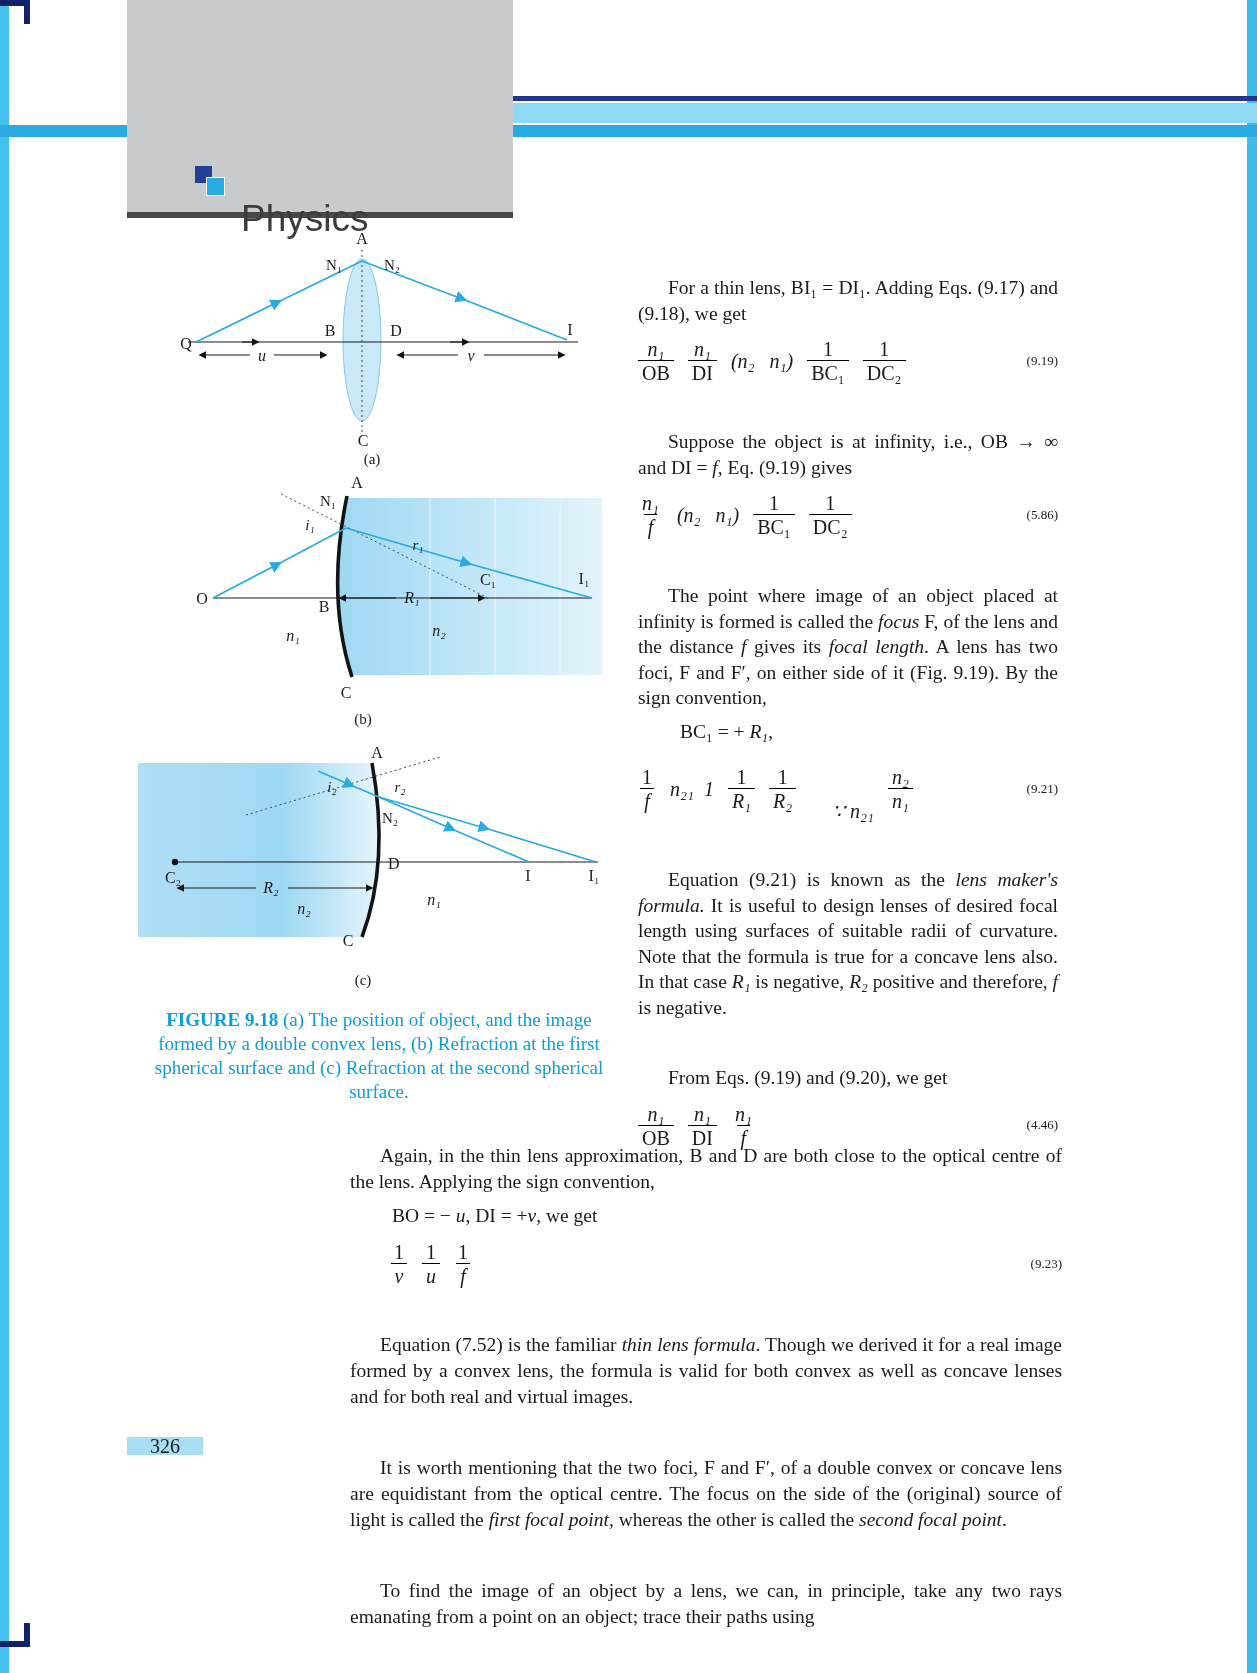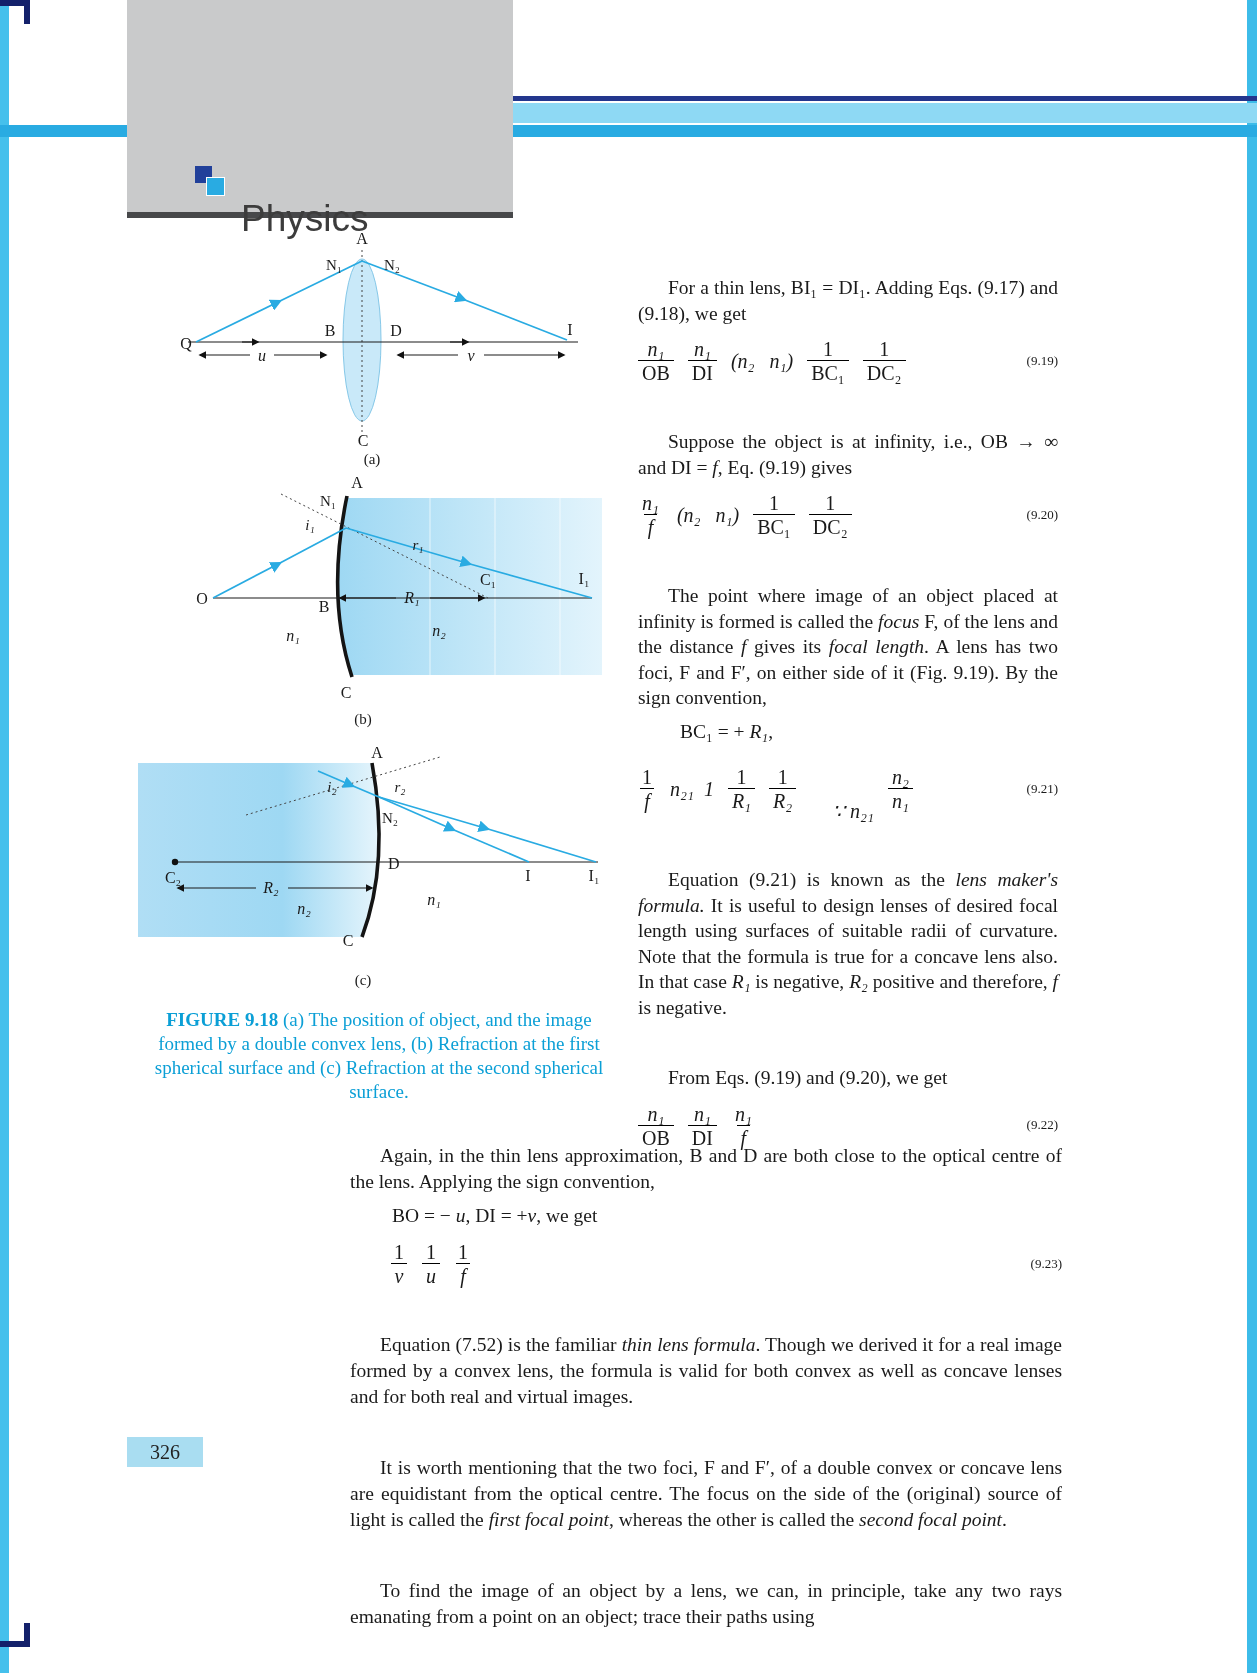--- a/index.html
+++ b/index.html
@@ -47,21 +47,21 @@
   
   .eq{display:flex;align-items:center;gap:14px;margin:12px 0;font-size:20px;line-height:1.1;}
   .eq.ind{margin-left:40px;}
   .frac{display:inline-flex;flex-direction:column;align-items:center;}
   .frac .num{padding:0 4px;}
   .frac .den{border-top:1.4px solid #000;padding:1px 4px 0;}
   .eq .mid{white-space:pre;}
   .eq .sp{margin-left:22px;white-space:pre;margin-top:44px;}
   .eq .tag{margin-left:auto;font-size:13px;}
   
-  .page-badge{position:absolute;left:127px;top:1437px;width:76px;height:30px;background:#a9ddf1;
+  .page-badge{position:absolute;left:127px;top:1437px;width:76px;height:18px;background:#a9ddf1;
               display:flex;align-items:center;justify-content:center;font-size:20px;color:#222;}
 </style>
 </head>
 <body>
 
 <div class="page">
 
   <div class="edge-left"></div>
   <div class="edge-right"></div>
   <div class="crop-tl"></div>
@@ -223,21 +223,21 @@
         </span>
       <span class="mid it">(n₂   n₁)</span>
       <span class="frac">
           <span class="num">1</span>
           <span class="den">BC₁</span>
         </span>
       <span class="frac">
           <span class="num">1</span>
           <span class="den">DC₂</span>
         </span>
-      <span class="tag">(9.20)</span>
+      <span class="tag">(5.86)</span>
     </div>
 
     <p class="indent"><span>The point where image of an object placed at infinity is formed is called the </span><span class="it">focus</span><span> F, of the lens and the distance </span><span class="it">f</span><span> gives its </span><span class="it">focal length</span><span>. A lens has two foci, F and F′, on either side of it (Fig. 9.19). By the sign convention,</span></p>
     <p class="sub-line"><span>BC₁ = + </span><span class="it">R₁</span><span>,</span></p>
 
     <div class="eq">
       <span class="frac">
           <span class="num">1</span>
           <span class="den it">f</span>
         </span>
@@ -267,21 +267,21 @@
           <span class="den">OB</span>
         </span>
       <span class="frac">
           <span class="num it">n₁</span>
           <span class="den">DI</span>
         </span>
       <span class="frac">
           <span class="num it">n₁</span>
           <span class="den it">f</span>
         </span>
-      <span class="tag">(9.22)</span>
+      <span class="tag">(4.46)</span>
     </div>
   </div>
 
   <div class="bottom">
     <p class="indent">Again, in the thin lens approximation, B and D are both close to the optical centre of the lens. Applying the sign convention,</p>
     <p class="sub-line"><span>BO = − </span><span class="it">u</span><span>, DI = +</span><span class="it">v</span><span>, we get</span></p>
 
     <div class="eq ind">
       <span class="frac">
           <span class="num">1</span>

